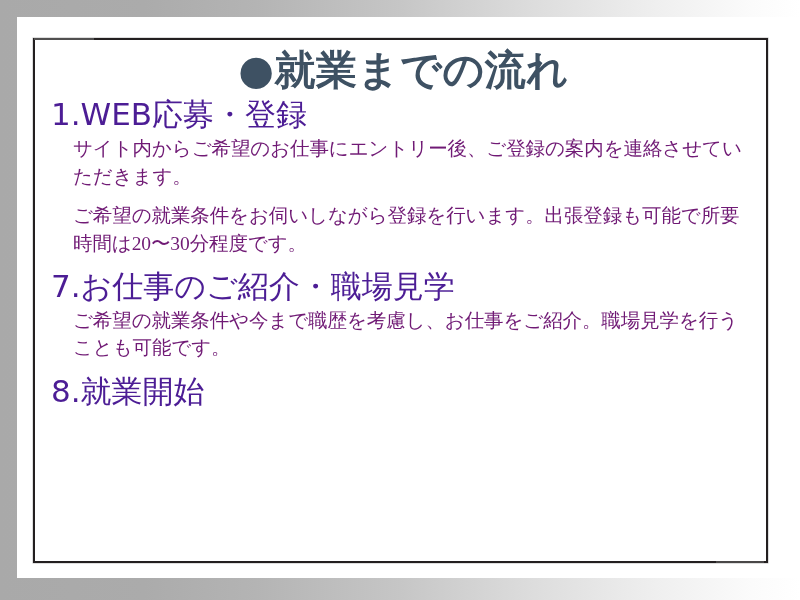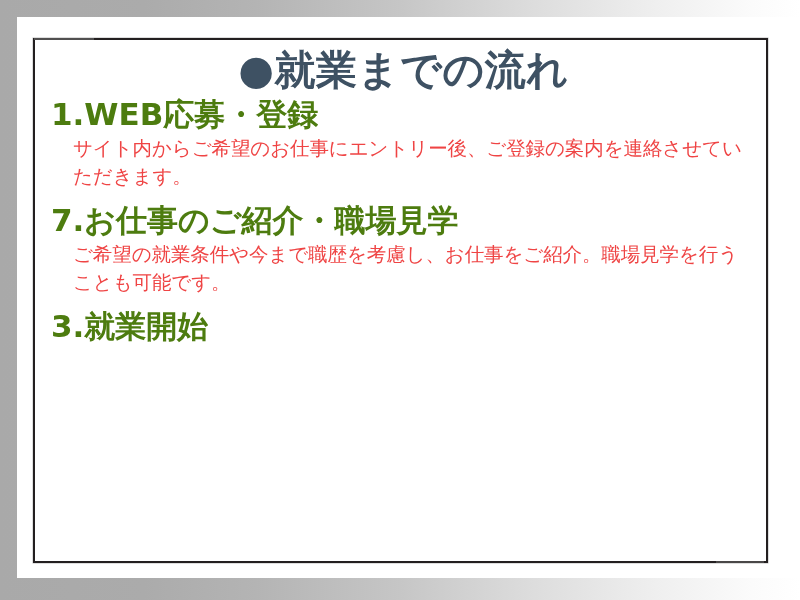--- a/index.html
+++ b/index.html
@@ -95,31 +95,31 @@
     padding: 0;
     list-style: none;
   }
 
   .step {
     margin: 0 0 6px 0;
   }
   .step:last-child { margin-bottom: 0; }
 
   .step-heading {
-    color: #4d7c0f;
+    color: #4c1d95;
     font-size: 31px;
     line-height: 1.22;
-    font-weight: bold;
+    font-weight: normal;
     margin: 0 0 1px 0;
     letter-spacing: 0px;
     white-space: nowrap;
   }
 
   .step-body {
-    color: #ef4444;
+    color: #701a75;
     font-size: 19.5px;
     line-height: 1.42;
     margin: 0 0 0 22px;
     letter-spacing: -0.1px;
     font-family: Liberation Serif, serif;
   }
 
   
   .step.s1 { margin-bottom: 12px; }
   .step.s2 { margin-bottom: 10px; }
@@ -136,28 +136,29 @@
         <div class="title">●就業までの流れ</div>
 
         <ul class="steps">
 
           <li class="step s1">
             <div class="step-heading">1.WEB応募・登録</div>
             <div class="step-body">サイト内からご希望のお仕事にエントリー後、ご登録の案内を連絡させていただきます。</div>
           </li>
 
           <li class="step s2">
+            <div class="step-body">ご希望の就業条件をお伺いしながら登録を行います。出張登録も可能で所要時間は20〜30分程度です。</div>
           </li>
 
           <li class="step s3">
             <div class="step-heading">7.お仕事のご紹介・職場見学</div>
             <div class="step-body">ご希望の就業条件や今まで職歴を考慮し、お仕事をご紹介。職場見学を行うことも可能です。</div>
           </li>
 
           <li class="step s4">
-            <div class="step-heading">3.就業開始</div>
+            <div class="step-heading">8.就業開始</div>
           </li>
 
         </ul>
       </div>
     </div>
   </div>
 </div>
 
 </body></html>

